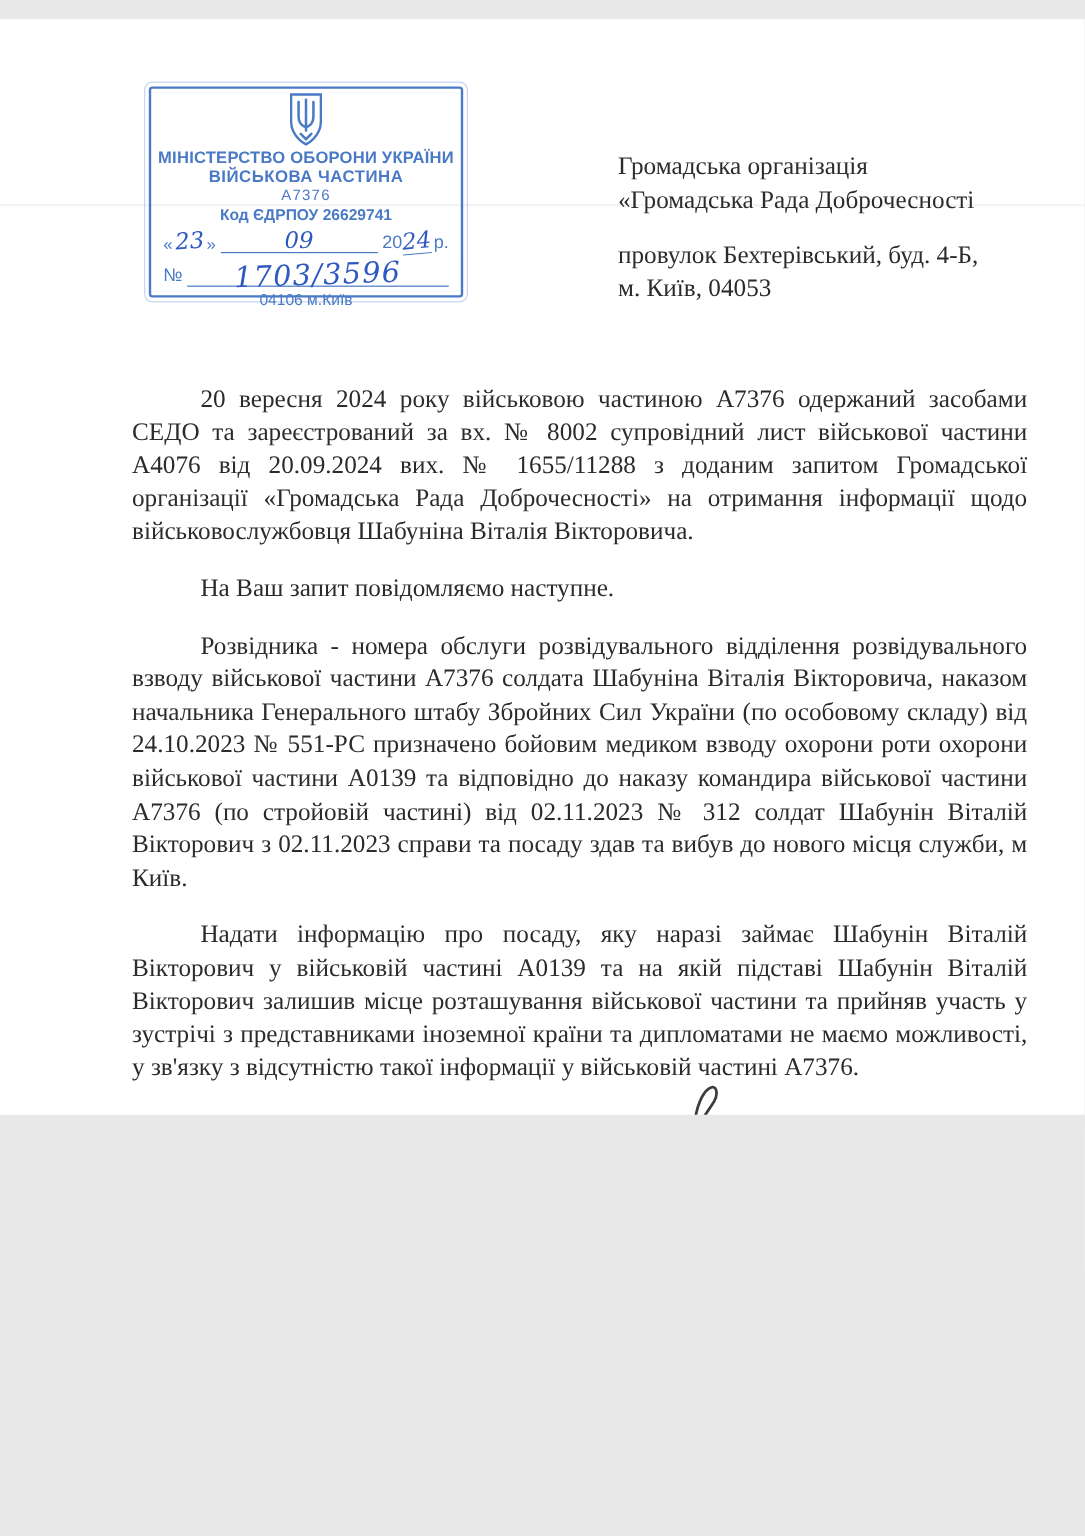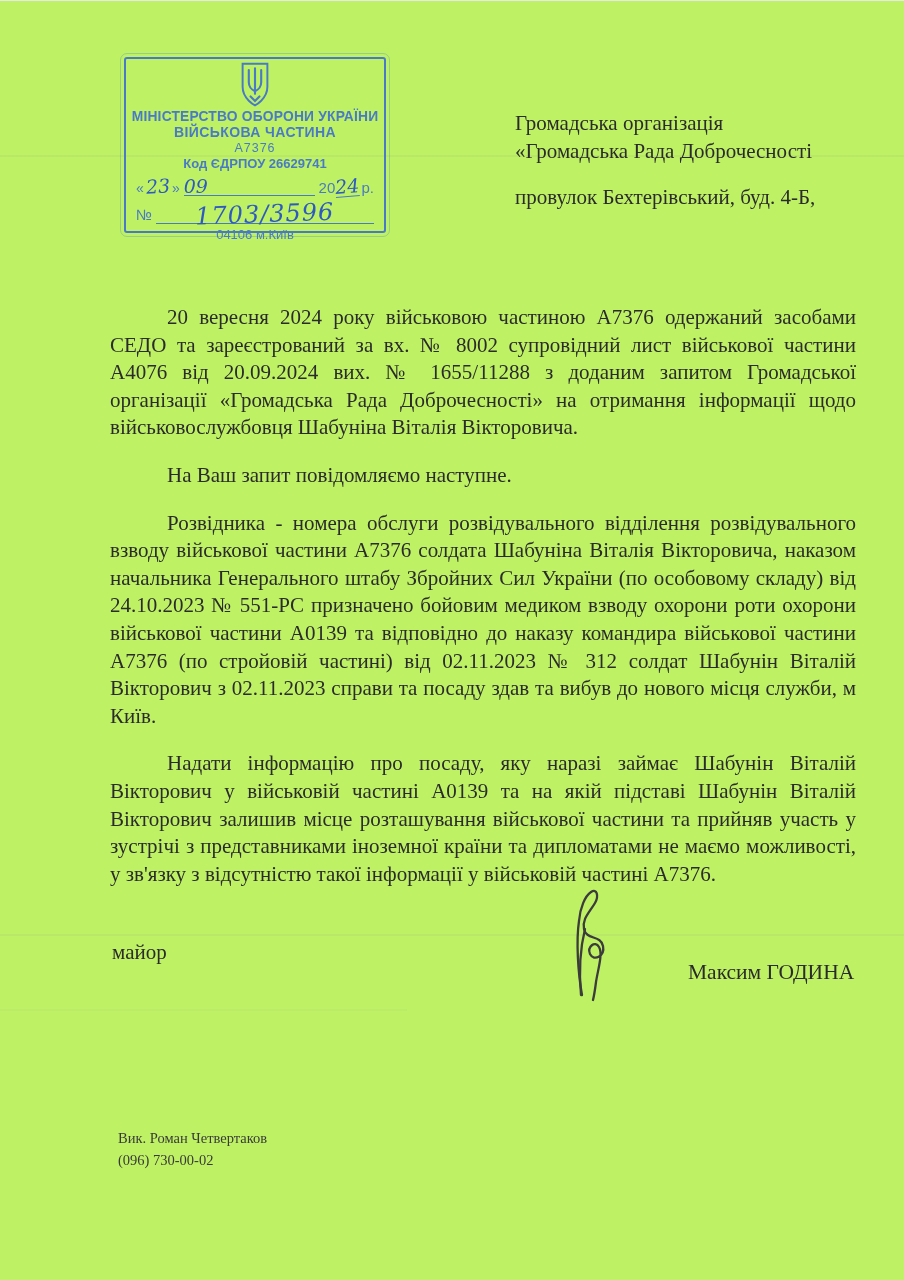--- a/index.html
+++ b/index.html
@@ -1,18 +1,18 @@
 <!DOCTYPE html>
 <html><head>
 <meta charset="utf-8">
 <style>
   html,body { margin:0; padding:0; background:#e8e8e8; }
   .page {
-    position:relative; width:904px; height:1280px; margin:1px auto;
-    background:#bef264; overflow:hidden;
+    position:relative; width:904px; height:913px; margin:16px auto;
+    background:#ffffff; overflow:hidden;
     font-family:"Liberation Serif", serif; color:#2b2b2b;
   }
   
   .scanline { position:absolute; left:0; width:100%; height:2px; background:rgba(150,150,158,.10); }
   .scanline.s1 { top:154px; }
   .scanline.s2 { top:933px; }
   .scanline.s3 { top:1008px; width:45%; background:rgba(150,150,158,.07); }
 
   
   .stamp {
@@ -24,21 +24,21 @@
   }
   .stamp-shield { display:block; margin:0 auto; }
   .stamp-line1 { font-size:13.8px; font-weight:bold; letter-spacing:.2px; margin-top:1px; white-space:nowrap; }
   .stamp-line2 { font-size:14px; font-weight:bold; letter-spacing:.4px; }
   .stamp-line3 { font-size:12.5px; margin-top:1px; letter-spacing:1px; }
   .stamp-line4 { font-size:13px; font-weight:bold; margin-top:1px; }
   .hw { font-family:"DejaVu Serif", serif; font-style:italic; color:#2e59c0; font-weight:500; }
   .date-row { display:flex; align-items:flex-end; padding:0 10px; margin-top:5px; font-size:15px; line-height:1; }
   .q { font-size:14px; padding-bottom:1px; }
   .hw-day { font-size:19px; display:inline-block; transform:rotate(-4deg); margin:0 2px; }
-  .blank-month { flex:1; border-bottom:1.5px solid #4a7ac6; text-align:left; margin:0 4px; }
+  .blank-month { flex:1; border-bottom:1.5px solid #4a7ac6; text-align:center; margin:0 4px; }
   .hw-month { font-size:19px; display:inline-block; transform:translateY(1px); }
   .year-printed { padding-bottom:1px; }
   .hw-year { font-size:19px; display:inline-block; transform:rotate(-5deg) translateY(1px); border-bottom:1.5px solid #4a7ac6; }
   .year-suffix { padding-bottom:1px; margin-left:2px; }
   .no-row { display:flex; align-items:flex-end; padding:0 10px; margin-top:3px; line-height:1; }
   .no-label { font-size:15px; padding-bottom:2px; }
   .blank-no { flex:1; border-bottom:1.5px solid #4a7ac6; text-align:center; margin-left:4px; }
   .hw-no { font-size:24px; display:inline-block; transform:rotate(-2deg) translateY(3px); letter-spacing:1px; }
   .stamp-city { font-size:13px; margin-top:3px; }
 
@@ -91,20 +91,21 @@
       <span class="blank-no"><span class="hw hw-no">1703/3596</span></span>
     </div>
     <div class="stamp-city">04106 м.Київ</div>
   </div>
 
   <div class="recipient">
     <div>Громадська організація</div>
     <div>«Громадська Рада Доброчесності</div>
     <div class="recipient-gap"></div>
     <div>провулок Бехтерівський, буд. 4-Б,</div>
+    <div>м. Київ, 04053</div>
   </div>
 
   <div class="body">
     <p>20 вересня 2024 року військовою частиною А7376 одержаний засобами СЕДО та зареєстрований за вх. № 8002 супровідний лист військової частини А4076 від 20.09.2024 вих. № 1655/11288 з доданим запитом Громадської організації «Громадська Рада Доброчесності» на отримання інформації щодо військовослужбовця Шабуніна Віталія Вікторовича.</p>
     <p>На Ваш запит повідомляємо наступне.</p>
     <p>Розвідника - номера обслуги розвідувального відділення розвідувального взводу військової частини А7376 солдата Шабуніна Віталія Вікторовича, наказом начальника Генерального штабу Збройних Сил України (по особовому складу) від 24.10.2023 № 551-РС призначено бойовим медиком взводу охорони роти охорони військової частини А0139 та відповідно до наказу командира військової частини А7376 (по стройовій частині) від 02.11.2023 № 312  солдат Шабунін Віталій Вікторович  з 02.11.2023 справи та посаду здав та вибув до нового місця служби, м Київ.</p>
     <p>Надати інформацію про посаду, яку наразі займає Шабунін Віталій Вікторович у військовій частині А0139 та на якій підставі Шабунін Віталій Вікторович залишив місце розташування військової частини та прийняв участь у зустрічі з представниками іноземної країни та дипломатами не маємо можливості, у зв'язку з відсутністю такої інформації у військовій частині А7376.</p>
   </div>
 
   <div class="sig-left">

